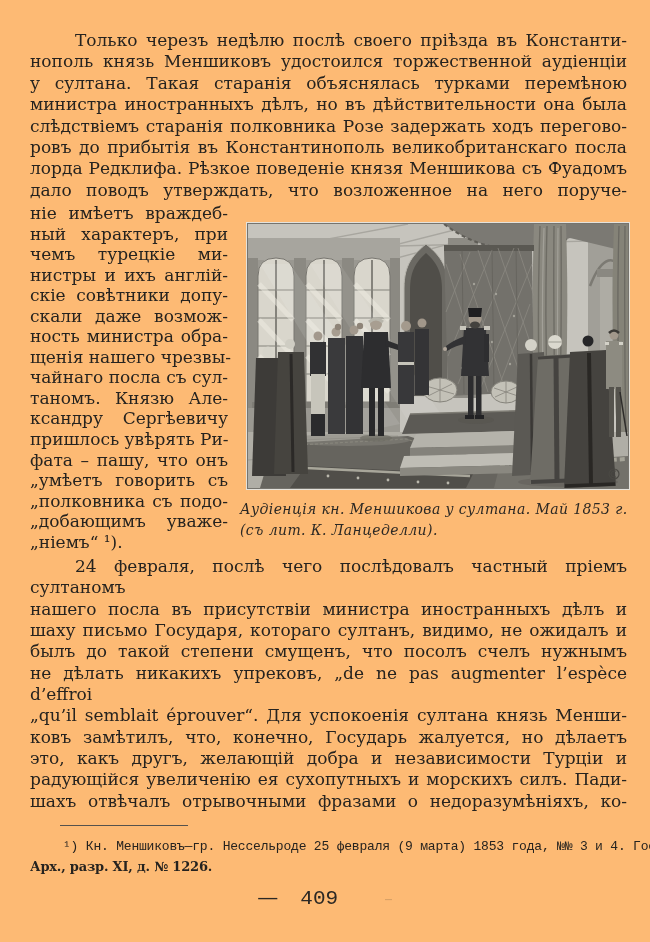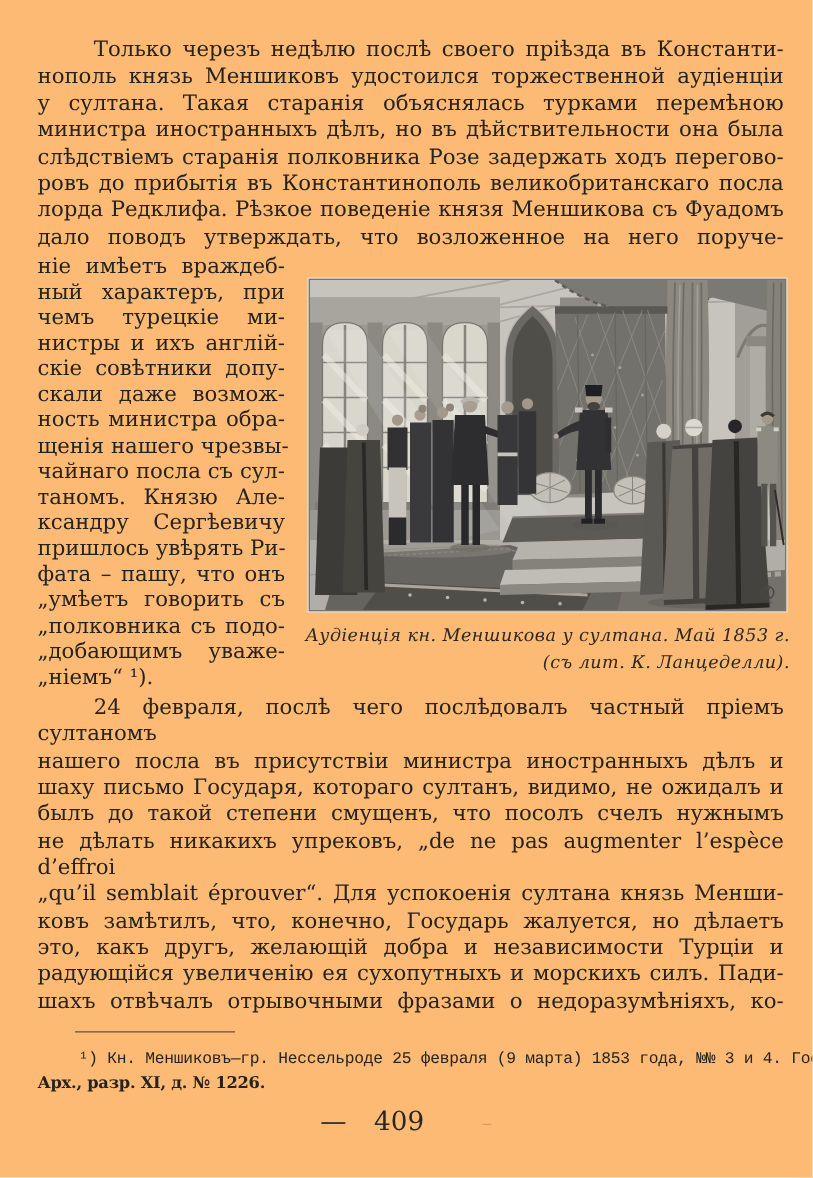--- a/index.html
+++ b/index.html
@@ -9,31 +9,31 @@
   .line{text-align:justify;text-align-last:justify;white-space:nowrap;}
   .para .line{white-space:normal;}
   .para1{left:30px;top:30px;width:597px;font-size:17px;line-height:21.4px;}
   .para1 .line:first-child{text-indent:45px;}
   .column{left:30px;top:203px;width:198px;font-size:17px;line-height:20.55px;}
   .column .line:last-child{text-align-last:left;}
   .para2{left:30px;top:556px;width:597px;font-size:17px;line-height:21.35px;}
   .para2 .line:first-child{text-indent:45px;}
   .illustration-frame{position:absolute;left:247px;top:223px;width:380px;height:264px;
         border:1px solid #76746e;background:#c6c4bd;box-shadow:0 0 0 1px #e4e2dc;}
-  .caption{position:absolute;left:240px;top:499px;width:392px;text-align:right;
+  .caption{position:absolute;left:240px;top:499px;width:392px;text-align:left;
         font-style:italic;font-size:14px;line-height:20.5px;letter-spacing:.4px;color:#2b2824;}
   .footnote-rule{position:absolute;left:60px;top:825px;width:128px;height:1px;
         background:#55524d;}
   .footnote{left:30px;top:837px;width:597px;font-size:13px;line-height:19.5px;letter-spacing:-.2px;}
   .footnote .line:first-child{text-indent:33px;font-family:Liberation Mono, monospace;}
   .footnote .line:last-child{text-align-last:left;font-weight:bold;}
   .pageno{position:absolute;left:0;top:885px;width:650px;display:flex;
         justify-content:center;align-items:baseline;font-size:21px;color:#2b2824;}
   .pageno .dash{letter-spacing:0;}
-  .pageno .num{margin-left:22px;}
+  .pageno .num{margin-left:22px;font-family:Liberation Mono, monospace;}
   .pageno .dash-faint{opacity:.18;margin-left:46px;font-size:17px;}
 </style>
 </head>
 <body>
 
 <div class="page">
 
   <div class="textblock para para1">
 
   <div class="line">Только черезъ недѣлю послѣ своего пріѣзда въ Константи-</div>

